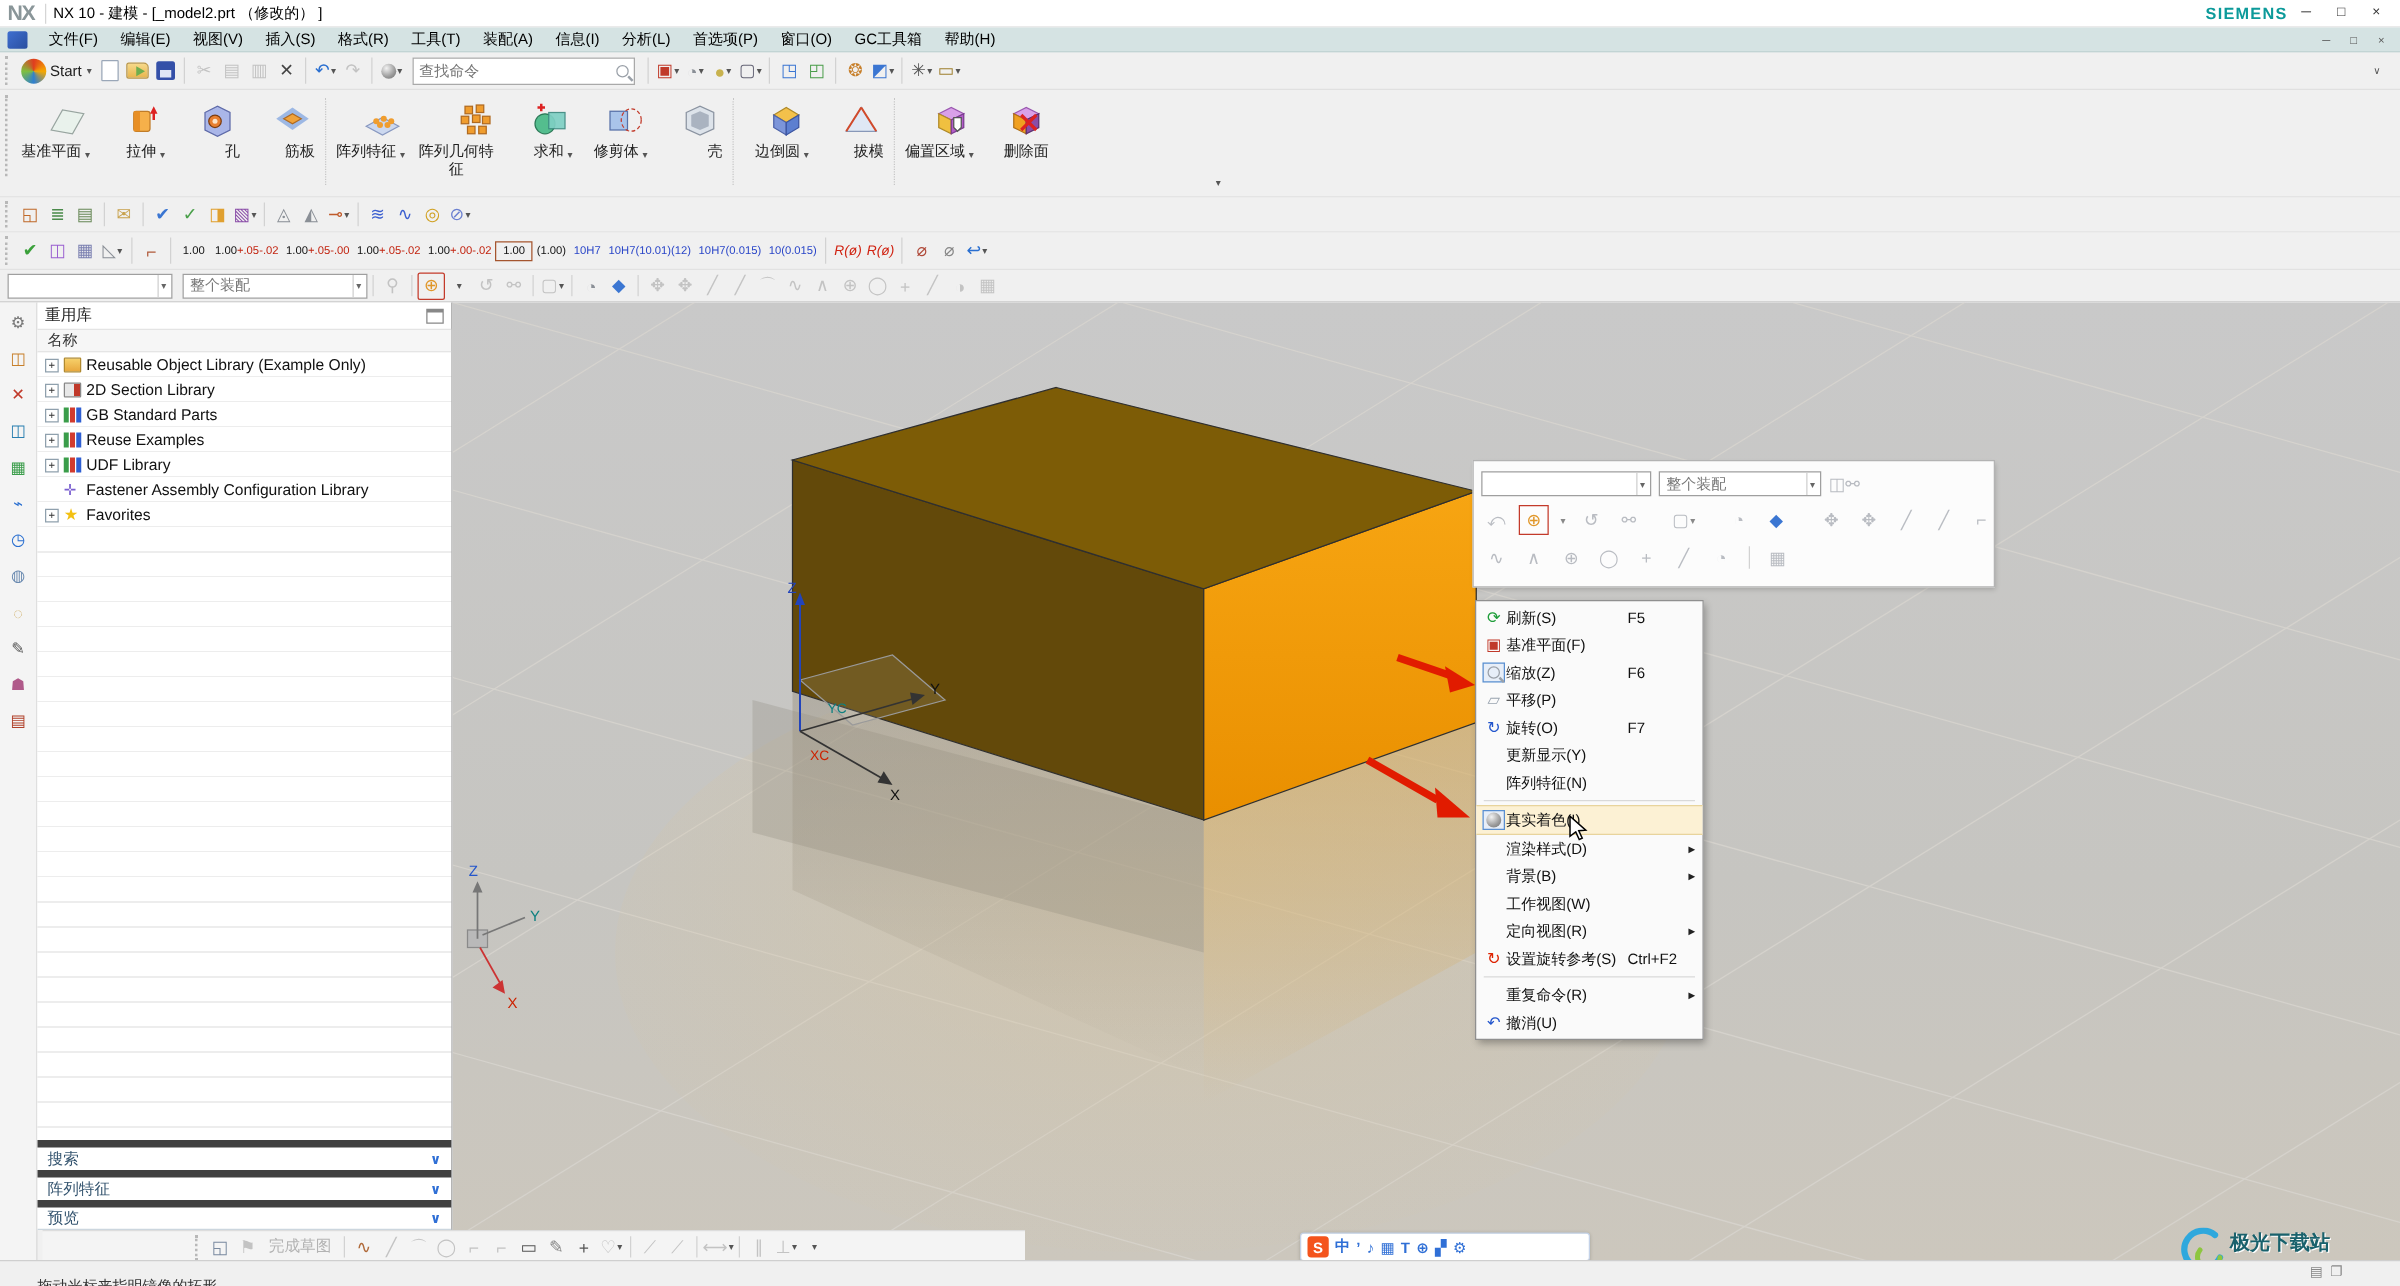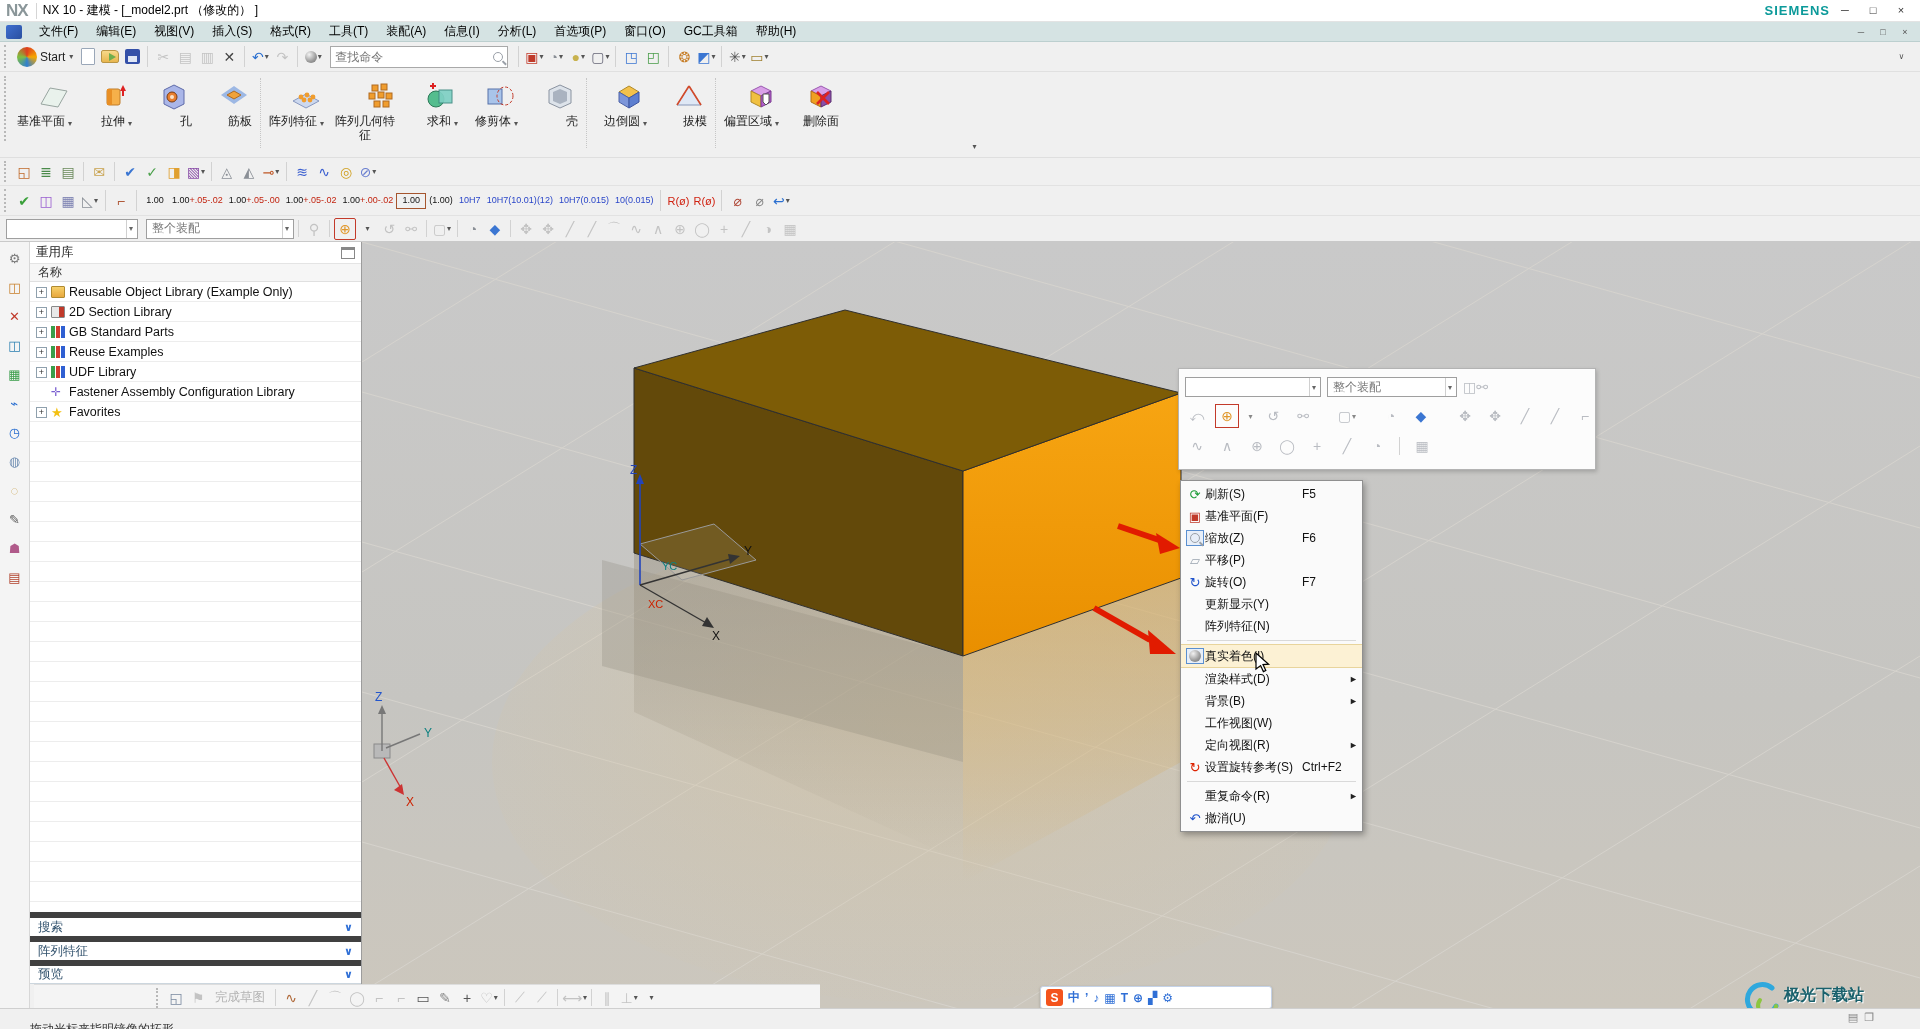--- a/index.html
+++ b/index.html
@@ -43,21 +43,21 @@
   .ricon{width:36px;height:36px;display:flex;align-items:center;justify-content:center}
   .rlab{font-size:12px;color:#222;text-align:center;line-height:14px;display:flex;align-items:flex-start;gap:2px;max-width:72px}
   .rlab .da{margin-top:3px}
   .gsep{width:1px;height:70px;border-left:1px dotted #c6c6c6;margin:2px 4px 0}
   #tb3{top:158px;height:28px;border-bottom:1px solid #e2e2e2}
   #tb4{top:186px;height:30px;border-bottom:1px solid #e2e2e2}
   .stack{display:flex;flex-direction:row;align-items:center;justify-content:center;font-size:9px;line-height:9.5px;min-width:28px;padding:0 3px;color:#111}
   .stack .r{color:#c22410}
   .stack.blue,.stack.blue .r{color:#2a46c8}
   .stack.boxed{border:1px solid #a5552e;min-width:30px;height:16px;align-self:center}
-  .rred{color:#d02312;font-size:11px;min-width:26px;text-align:center}
+  .rred{color:#d02312;font-size:11px;font-style:italic;min-width:26px;text-align:center}
   #tb5{top:216px;height:26px;border-bottom:1px solid #c9c9c9}
   .combo{display:flex;align-items:center;background:#fff;border:1px solid #9f9f9f;height:20px;padding:0 2px 0 5px;font-size:12px;color:#333}
   .combo .cval{flex:1;color:#777}
   .combo .ca{font-size:8px;color:#666;border-left:1px solid #d0d0d0;padding:0 2px;height:100%;display:flex;align-items:center}
   
   #strip{left:0;top:242px;width:30px;height:766px;background:#f4f4f4;border-right:1px solid #d7d7d7;display:flex;flex-direction:column;align-items:center;gap:9px;padding-top:6px}
   .sic{width:20px;height:20px;display:flex;align-items:center;justify-content:center;font-size:13px;border-radius:2px}
   
   #panel{left:30px;top:242px;width:332px;height:742px;background:#fff;border-right:1px solid #9c9c9c;display:flex;flex-direction:column}
   .phead{height:22px;display:flex;align-items:center;padding:0 6px;font-size:12.5px;color:#222;border-bottom:1px solid #e4e4e4}

